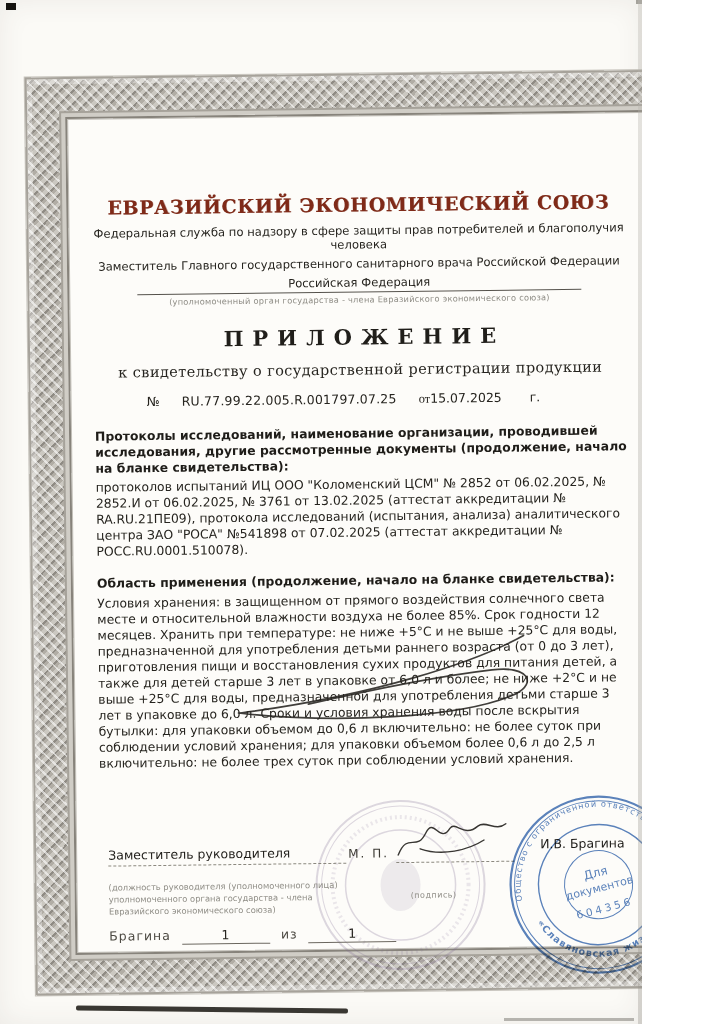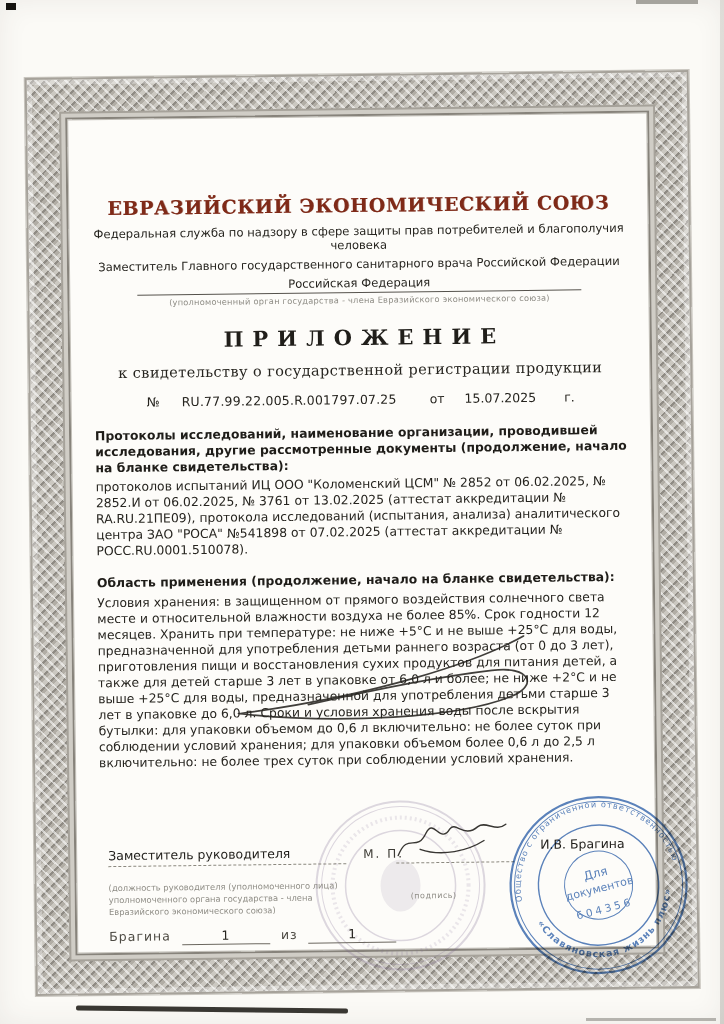--- a/index.html
+++ b/index.html
@@ -2,21 +2,21 @@
 <html><head>
 <meta charset="utf-8">
 <style>
   * { box-sizing: border-box; }
   html,body { margin:0; padding:0; }
   body {
     width:724px; height:1024px; background:#ffffff;
     font-family:"DejaVu Sans","Liberation Sans",sans-serif;
   }
   .page {
-    position:relative; width:724px; height:1024px; overflow:hidden;
+    position:relative; width:642px; height:1024px; overflow:hidden;
     background:#fbfaf6;
     box-shadow: inset 0 0 28px rgba(60,55,45,.08);
   }
   .sheet { position:absolute; inset:0; transform:rotate(-0.7deg); transform-origin:50% 50%; }
 
   
   .frame {
     position:absolute; left:30px; top:74px; width:664px; height:918px;
     padding:38px;
     background:
@@ -50,32 +50,32 @@
   }
   .doc-subtitle {
     margin-top:12px; text-align:center;
     font-family:"DejaVu Serif","Liberation Serif",serif;
     font-size:14.5px; letter-spacing:.4px; color:#26241f;
   }
 
   .reg-row { margin-top:14px; font-size:12.5px; display:flex; align-items:baseline; color:#26241f; }
   .reg-row .lbl-no   { margin-left:52px; }
   .reg-row .reg-num  { margin-left:22px; letter-spacing:.2px; }
-  .reg-row .lbl-from { margin-left:33px; }
-  .reg-row .reg-date { margin-left:20px; }
+  .reg-row .lbl-from { margin-left:22px;font-family:Liberation Serif, serif; }
+  .reg-row .reg-date { }
   .reg-row .lbl-g    { margin-left:28px; }
 
   .sec-head { margin-top:18px; font-weight:bold; font-size:12.4px; line-height:1.3; color:#1f1d19; }
   .sec-head.second { margin-top:16px; }
   .sec-body { margin-top:3px; font-size:12.4px; line-height:1.29; color:#26241f; }
 
   
   .f-pos   { position:absolute; left:104px; top:845px; font-size:12.5px; color:#1f1d19; z-index:4; }
   .dash-a  { position:absolute; left:104px; top:863px; width:238px; border-bottom:1px dashed #8b887f; z-index:4; }
-  .f-mp    { position:absolute; left:344px; top:847px; font-size:12px; letter-spacing:2px; color:#3c3a34; z-index:6;margin-left:15px; }
+  .f-mp    { position:absolute; left:344px; top:847px; font-size:12px; letter-spacing:2px; color:#3c3a34; z-index:6; }
   .dash-b  { position:absolute; left:392px; top:863px; width:118px; border-bottom:1px dashed #8b887f; z-index:4; }
   .f-subn  { position:absolute; left:406px; top:892px; font-size:8px; letter-spacing:.5px; color:#8f8d86; z-index:4; }
   .f-name  { position:absolute; left:536px; top:839px; font-size:12.5px; color:#1f1d19; z-index:4; }
   .f-note  { position:absolute; left:104px; top:879px; width:250px; font-size:8.4px; line-height:1.45; color:#8f8d86; z-index:4; }
   .f-page  { position:absolute; left:104px; top:926px; font-size:12.5px; letter-spacing:1px; color:#4d4a43; z-index:4; }
   .pg-line { display:inline-block; width:88px; border-bottom:1px solid #6b675f; text-align:center; margin:0 6px; padding-bottom:1px; color:#26241f; }
 
   .big-sign  { position:absolute; left:222px; top:622px; z-index:5; }
   .small-sign{ position:absolute; left:388px; top:820px; z-index:6; }
 

